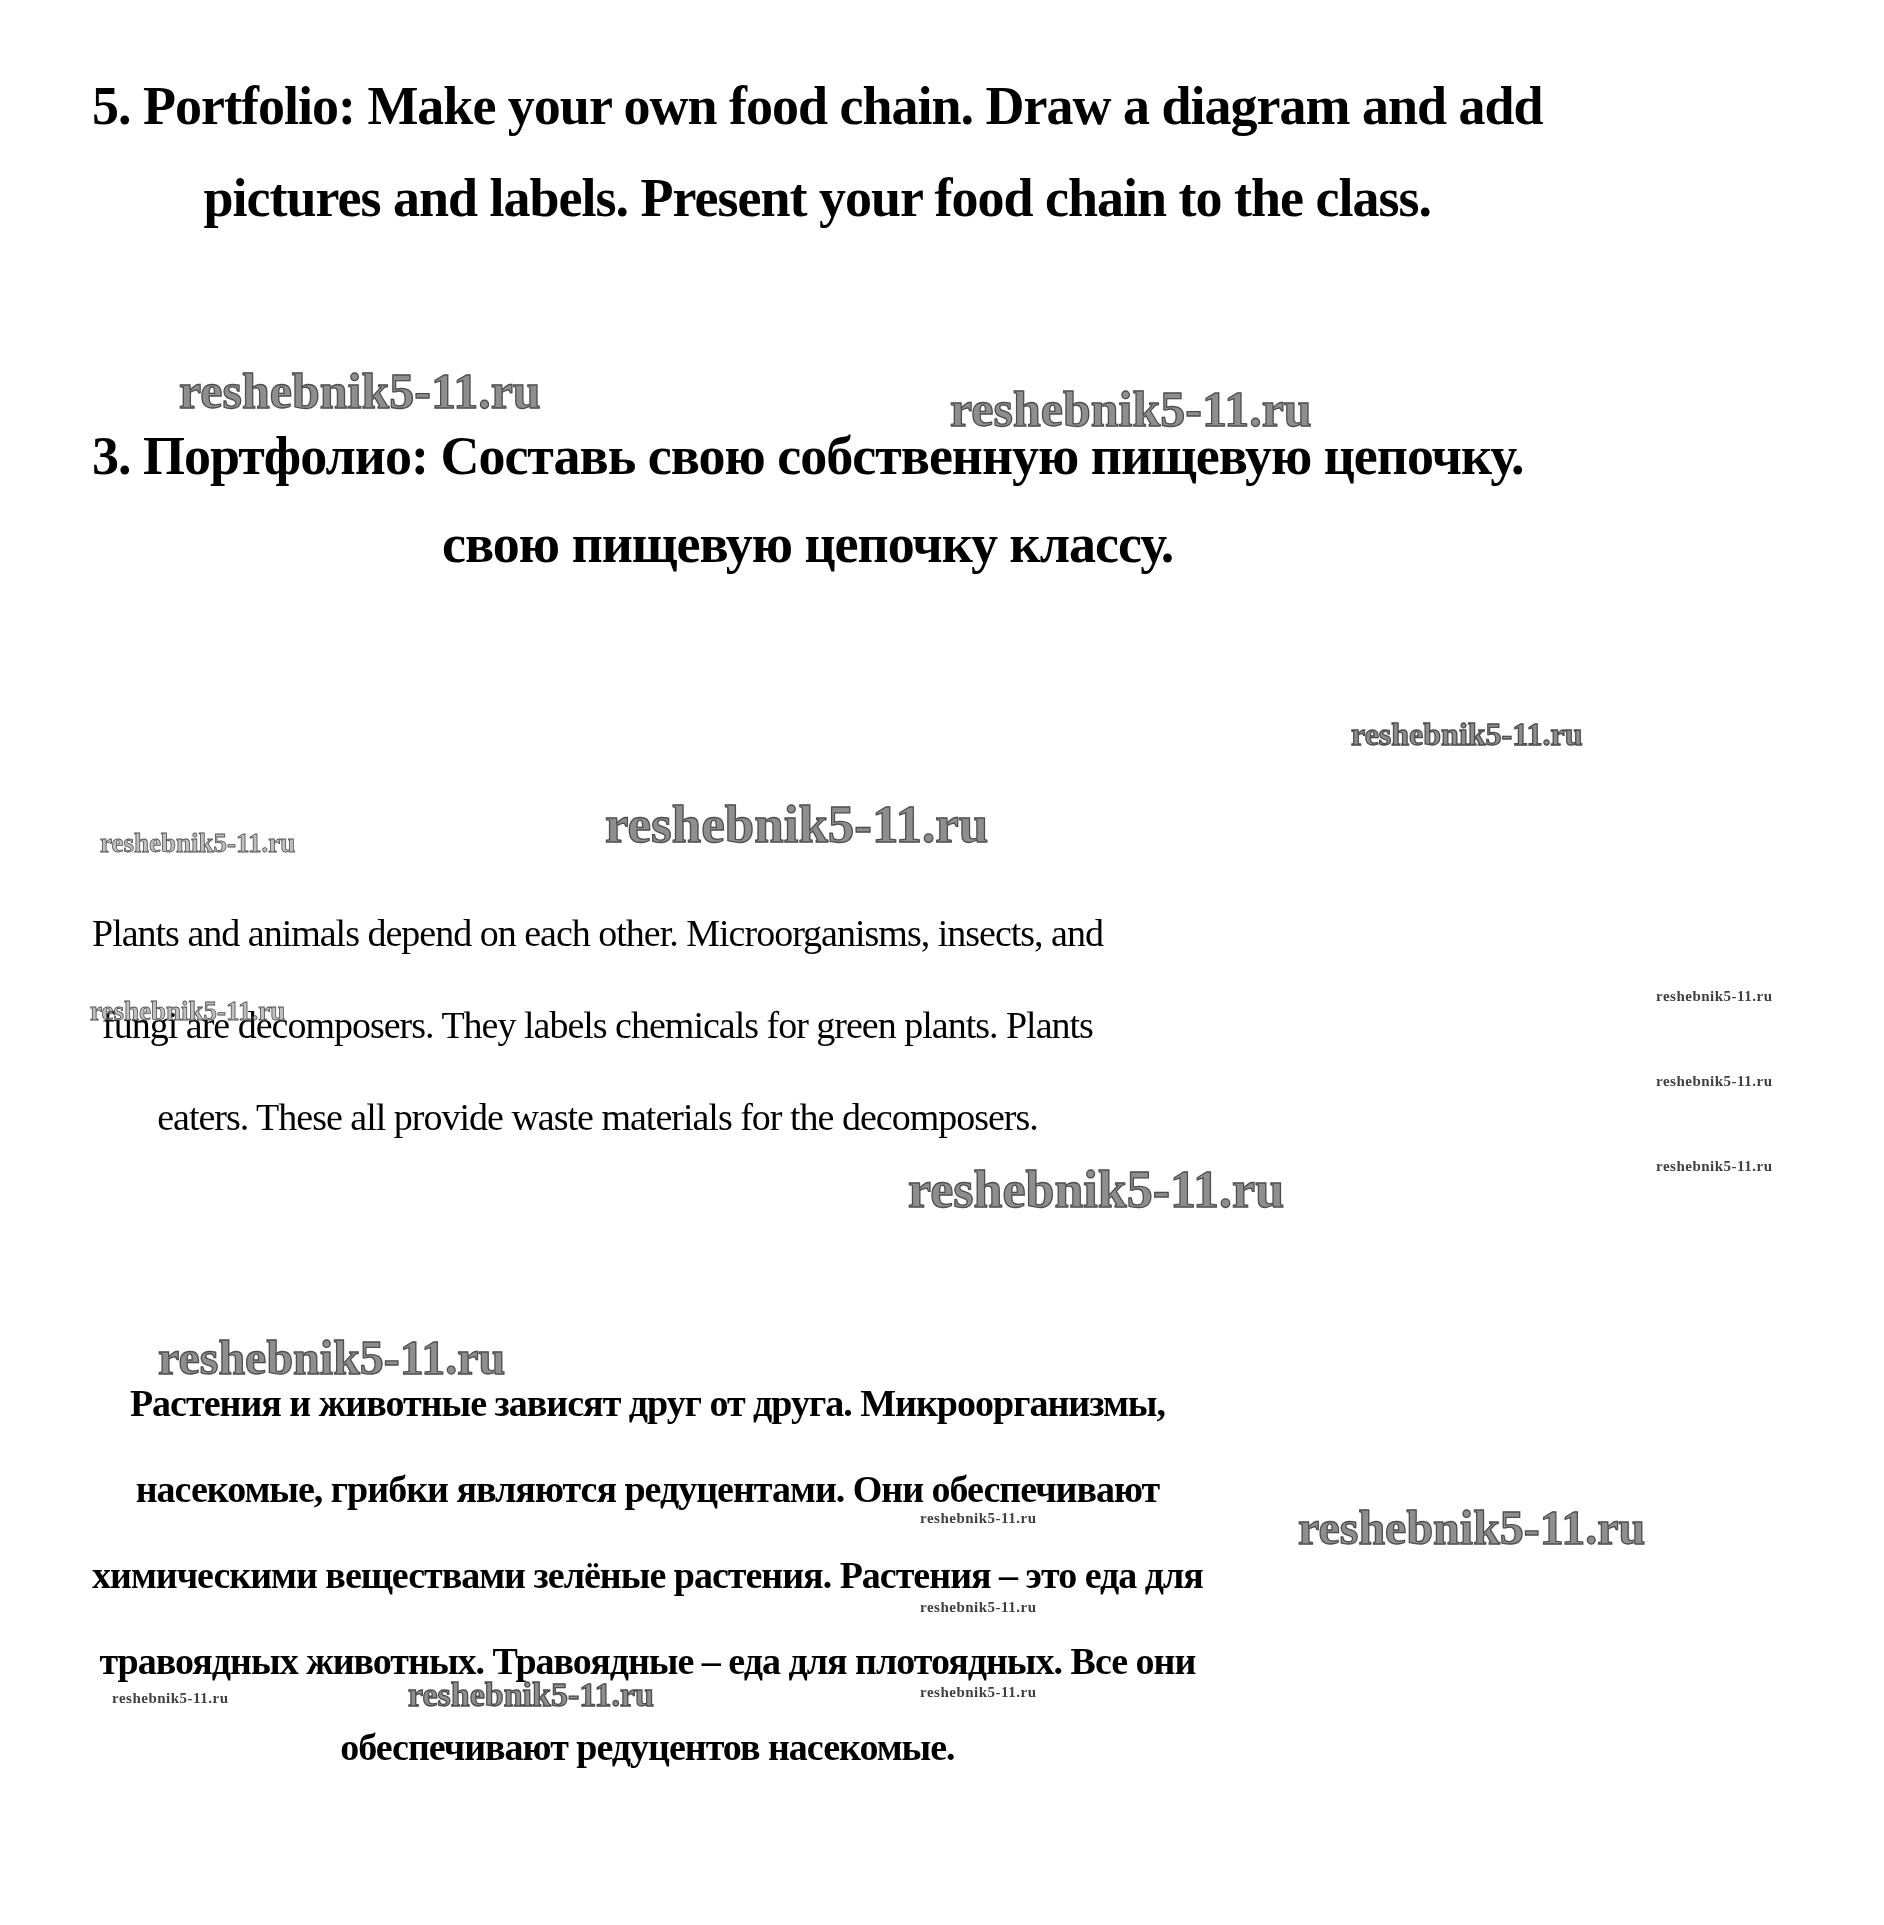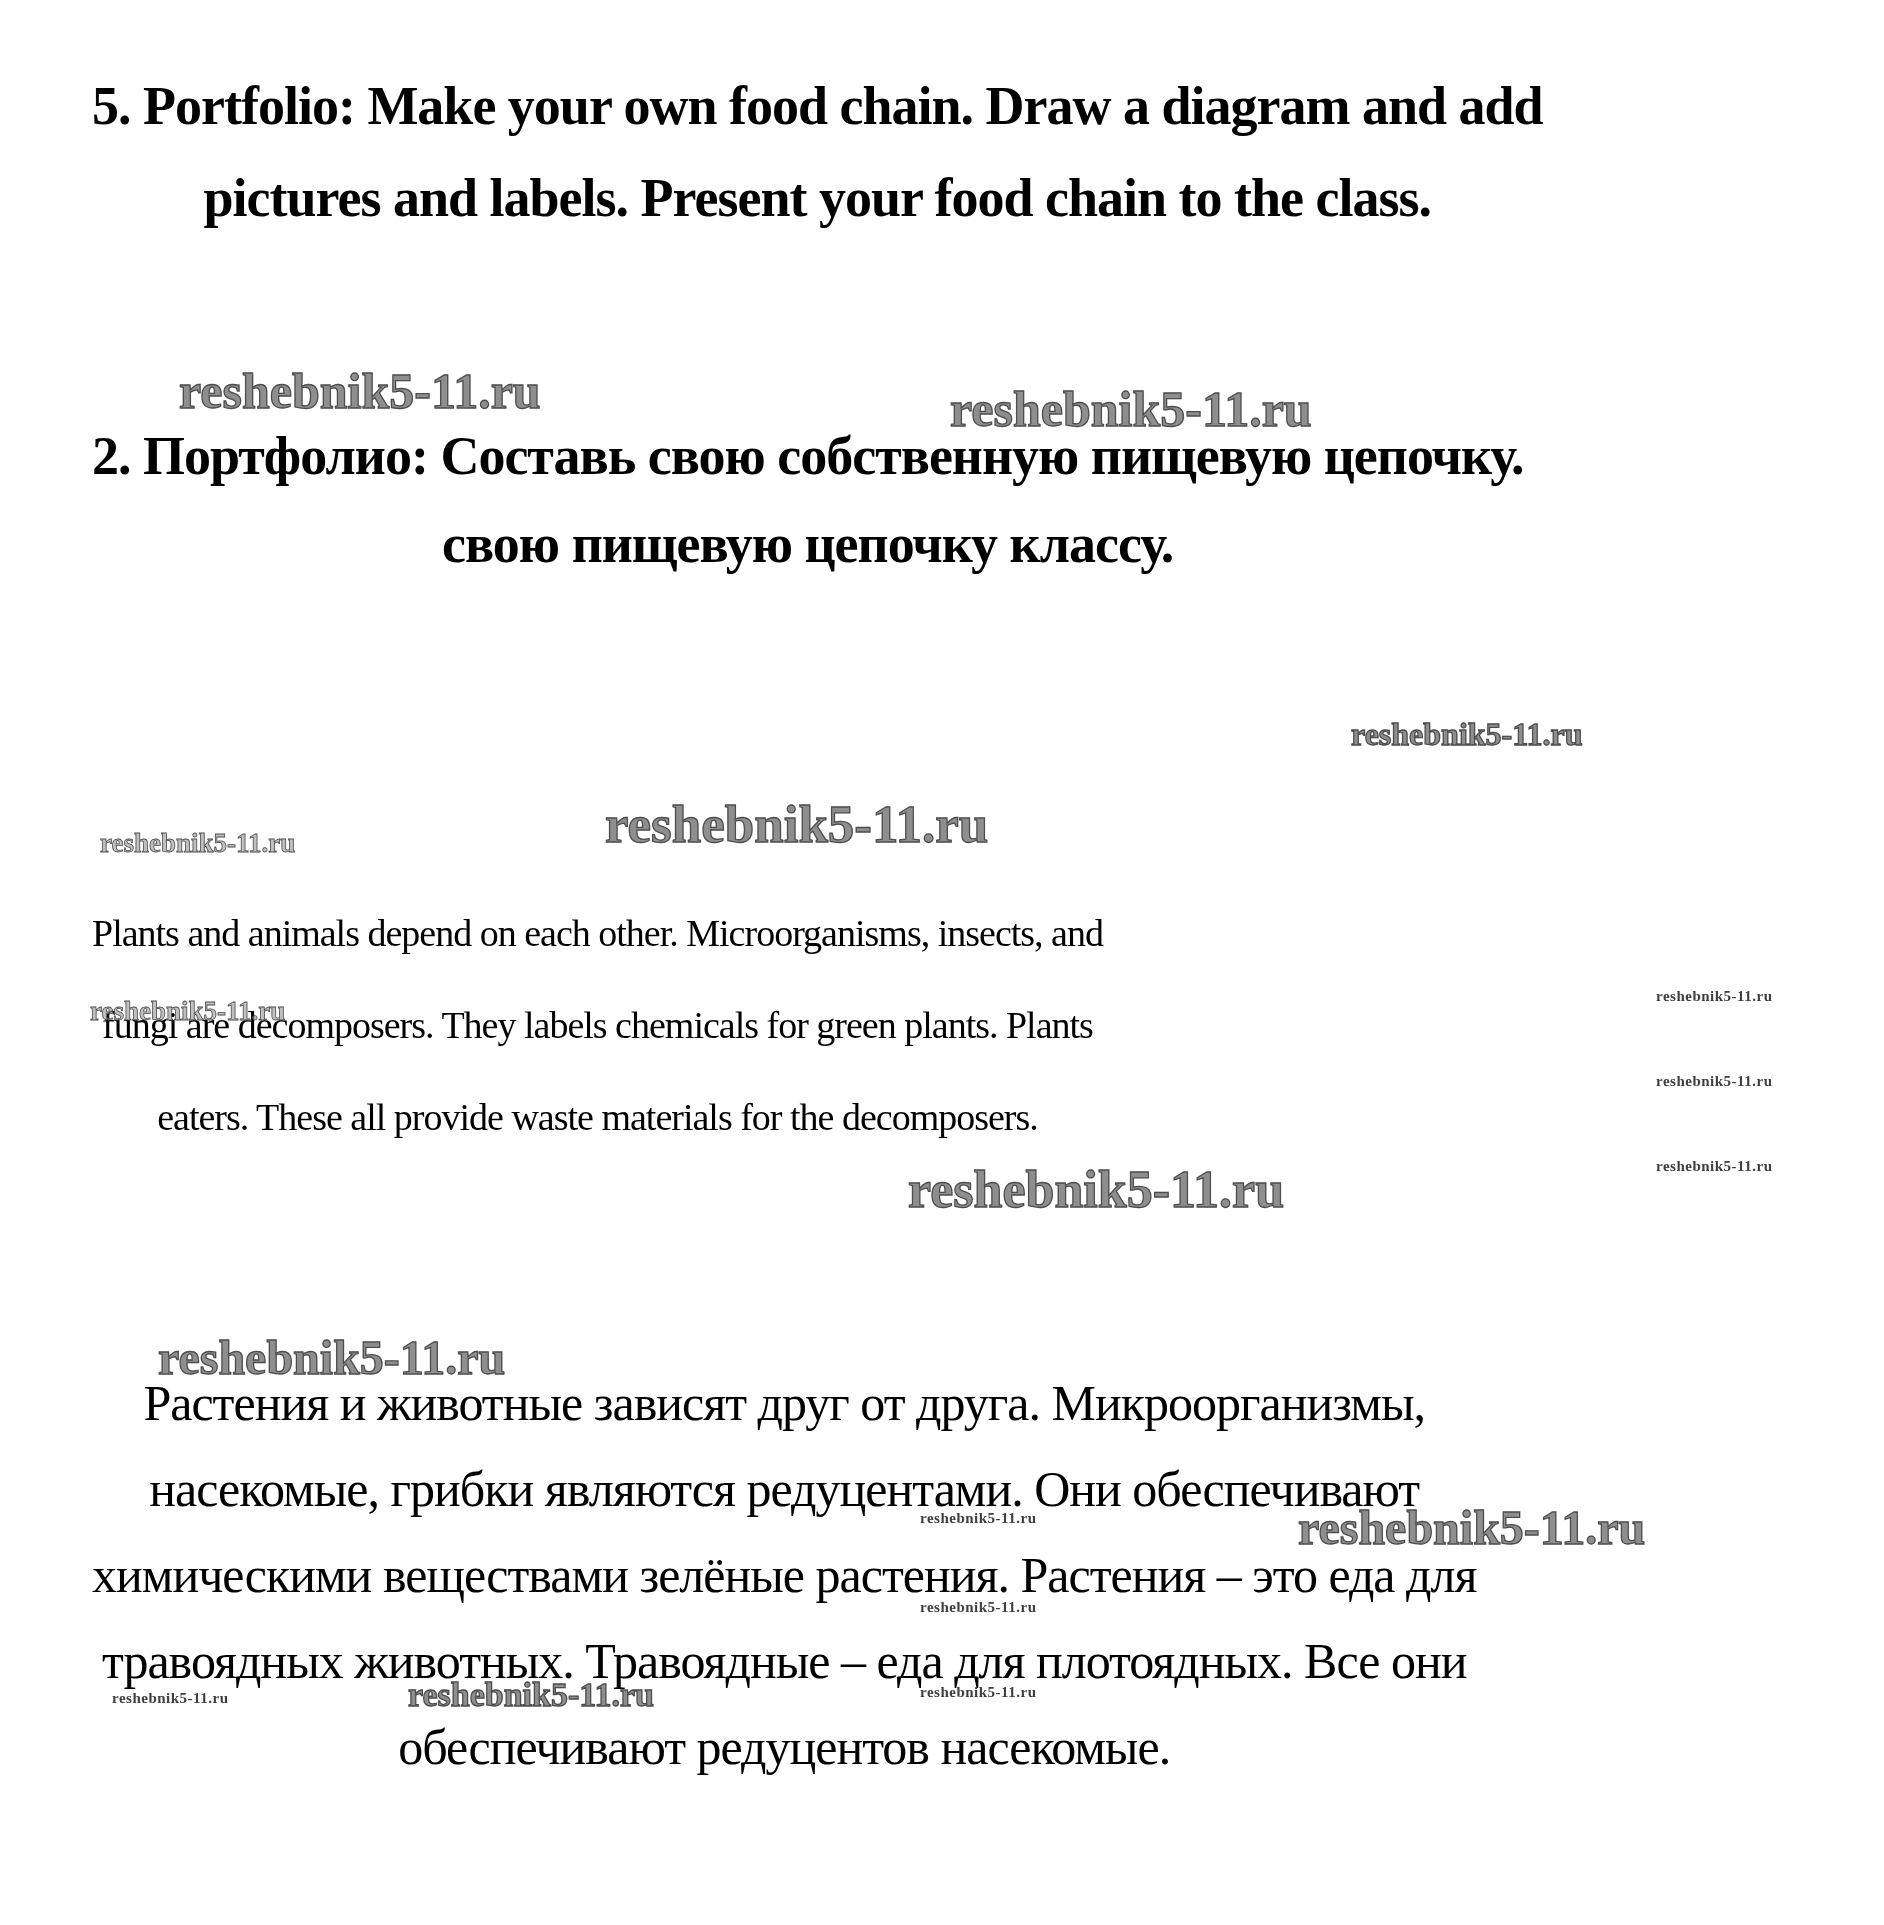--- a/index.html
+++ b/index.html
@@ -30,21 +30,21 @@
     font-size: 54px; font-weight: bold;
     line-height: 88px; letter-spacing: -1px;
   }
   .para-en {
     left: 92px; top: 887px;
     font-size: 38px; font-weight: normal;
     line-height: 92px; letter-spacing: -1px;
   }
   .para-ru {
     left: 92px; top: 1360px;
-    font-size: 50px; font-weight: normal;
+    font-size: 38px; font-weight: bold;
     line-height: 86px; letter-spacing: -1px;
   }
 
   
   .wm {
     position: absolute;
     font-family: "Liberation Serif", serif;
     font-weight: bold;
     white-space: nowrap;
     pointer-events: none;
@@ -85,21 +85,21 @@
 <body>
 
 <div class="page">
 
   <div class="textblock heading-en">
     <div class="line">5. Portfolio: Make your own food chain. Draw a diagram and add</div>
     <div class="line">pictures and labels. Present your food chain to the class.</div>
   </div>
 
   <div class="textblock heading-ru">
-    <div class="line">2. Портфолио: Составь свою собственную пищевую цепочку.</div>
+    <div class="line">3. Портфолио: Составь свою собственную пищевую цепочку.</div>
     <div class="line">свою пищевую цепочку классу.</div>
   </div>
 
   <div class="textblock para-en">
     <div class="line">Plants and animals depend on each other. Microorganisms, insects, and</div>
     <div class="line">fungi are decomposers. They labels chemicals for green plants. Plants</div>
     <div class="line">eaters. These all provide waste materials for the decomposers.</div>
   </div>
 
   <div class="textblock para-ru">

